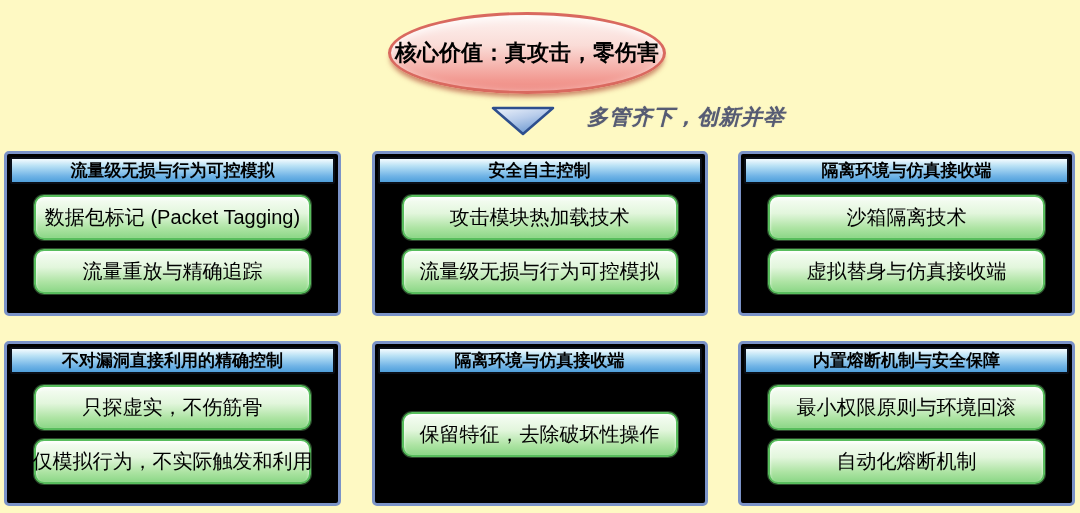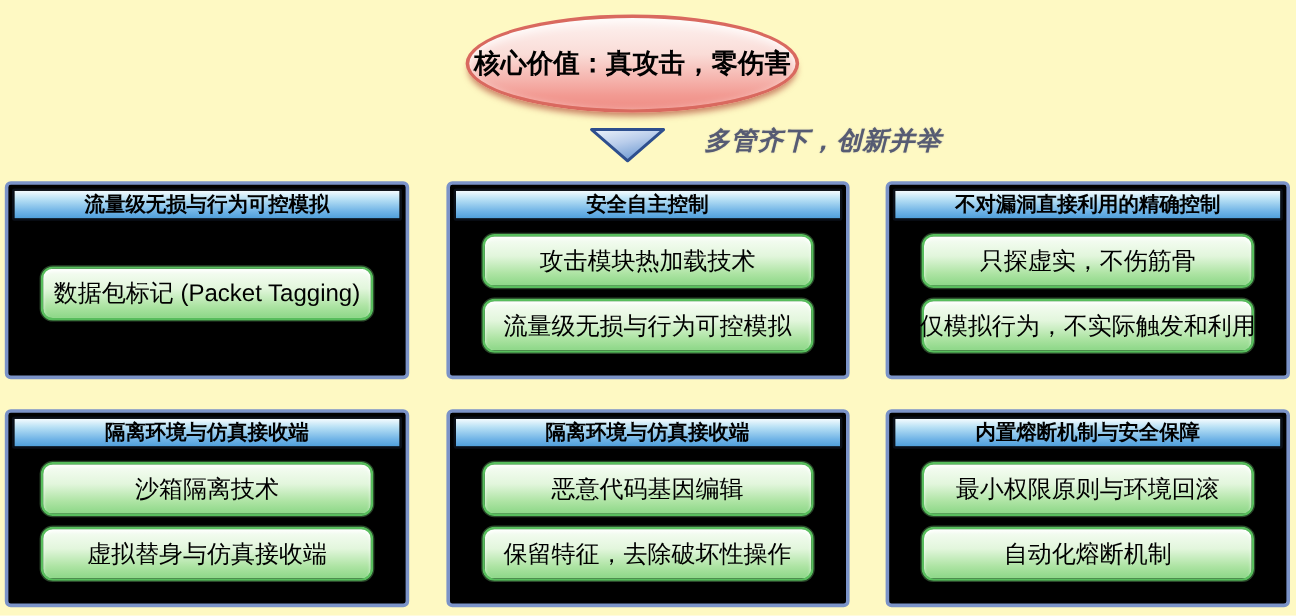--- a/index.html
+++ b/index.html
@@ -86,51 +86,51 @@
   </svg>
 
   <div class="tagline">多管齐下，创新并举</div>
 
   <div class="grid">
 
     <section class="box">
       <header class="box-title">流量级无损与行为可控模拟</header>
       <div class="box-body">
         <div class="pill">数据包标记 (Packet Tagging)</div>
+        <div class="pill">流量重放与精确追踪</div>
       </div>
     </section>
 
     <section class="box">
       <header class="box-title">安全自主控制</header>
       <div class="box-body">
         <div class="pill">攻击模块热加载技术</div>
         <div class="pill">流量级无损与行为可控模拟</div>
+      </div>
+    </section>
+
+    <section class="box">
+      <header class="box-title">隔离环境与仿真接收端</header>
+      <div class="box-body">
+        <div class="pill">沙箱隔离技术</div>
+        <div class="pill">虚拟替身与仿真接收端</div>
       </div>
     </section>
 
     <section class="box">
       <header class="box-title">不对漏洞直接利用的精确控制</header>
       <div class="box-body">
         <div class="pill">只探虚实，不伤筋骨</div>
         <div class="pill">仅模拟行为，不实际触发和利用</div>
       </div>
     </section>
 
     <section class="box">
       <header class="box-title">隔离环境与仿真接收端</header>
       <div class="box-body">
-        <div class="pill">沙箱隔离技术</div>
-        <div class="pill">虚拟替身与仿真接收端</div>
-      </div>
-    </section>
-
-    <section class="box">
-      <header class="box-title">隔离环境与仿真接收端</header>
-      <div class="box-body">
-        <div class="pill">恶意代码基因编辑</div>
         <div class="pill">保留特征，去除破坏性操作</div>
       </div>
     </section>
 
     <section class="box">
       <header class="box-title">内置熔断机制与安全保障</header>
       <div class="box-body">
         <div class="pill">最小权限原则与环境回滚</div>
         <div class="pill">自动化熔断机制</div>
       </div>

